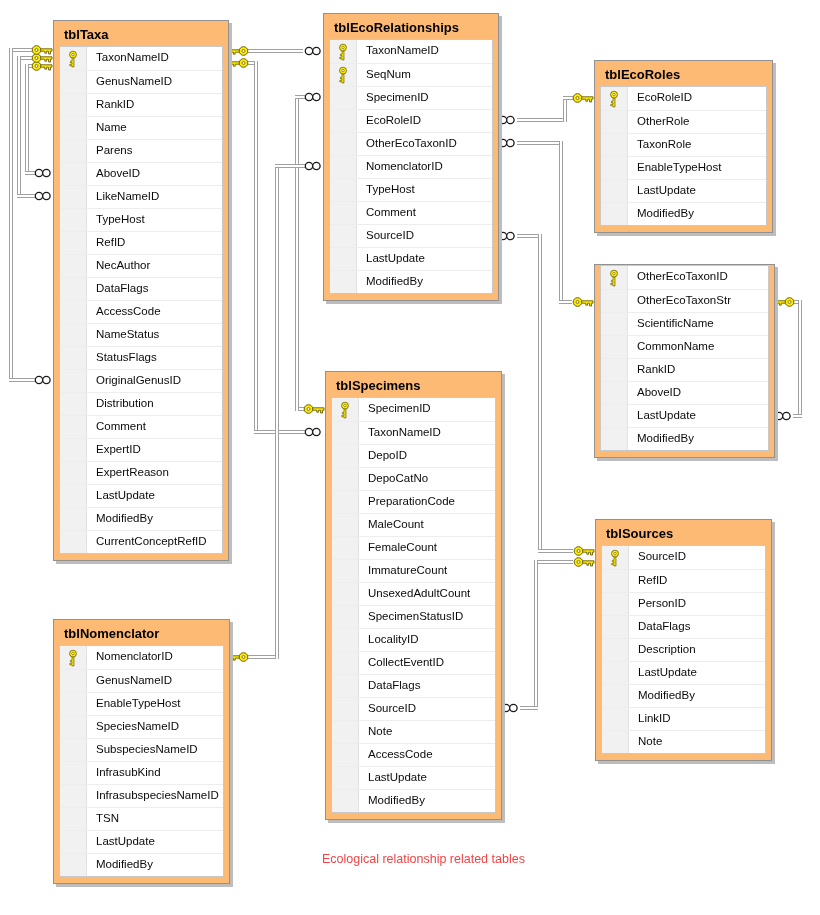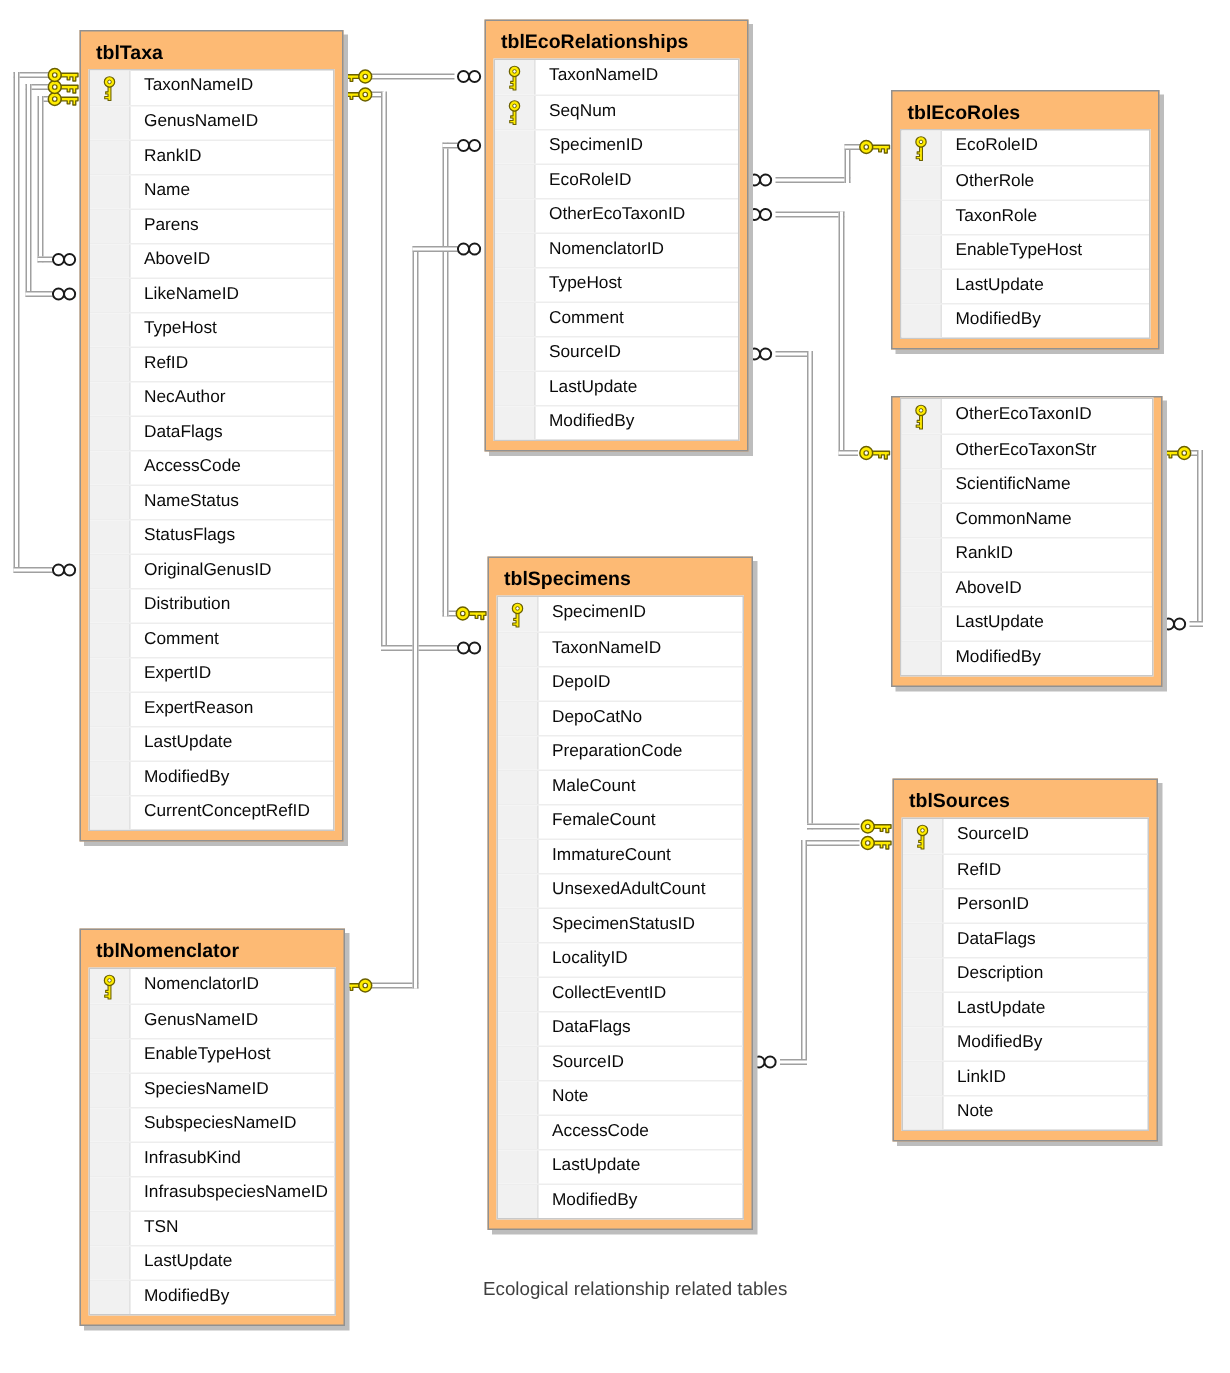--- a/index.html
+++ b/index.html
@@ -23,21 +23,21 @@
   
   .rel{position:absolute;left:0;top:0;z-index:1;}
   .h{position:absolute;height:2px;background:#fff;
      border-top:1px solid #a0a0a0;border-bottom:1px solid #a0a0a0;}
   .v{position:absolute;width:2px;background:#fff;
      border-left:1px solid #a0a0a0;border-right:1px solid #a0a0a0;}
   .key,.inf{position:absolute;z-index:3;line-height:0;}
   .key[data-dir="left"] svg{transform:scaleX(-1);}
 
   
-  .caption{position:absolute;font-size:12.5px;color:#404040;white-space:nowrap;}
+  .caption{position:absolute;font-size:12.5px;color:#ef4444;white-space:nowrap;}
 </style>
 </head>
 <body>
 
 <div id="canvas">
 
   <div class="rel">
     <span class="key" data-dir="left" style="left:227px;top:44px"><svg width="22" height="14" viewBox="0 0 22 14">
           <path d="M9.5,5.8 H21 V8.2 H19.5 V11 H17.6 V8.2 H15.6 V10.2 H13.8 V8.2 H9.5 Z" fill="#ffec00" stroke="#6b6000" stroke-width="0.9" stroke-linejoin="round"></path>
           <circle cx="5.5" cy="7" r="4.3" fill="#ffec00" stroke="#6b6000" stroke-width="1"></circle>

